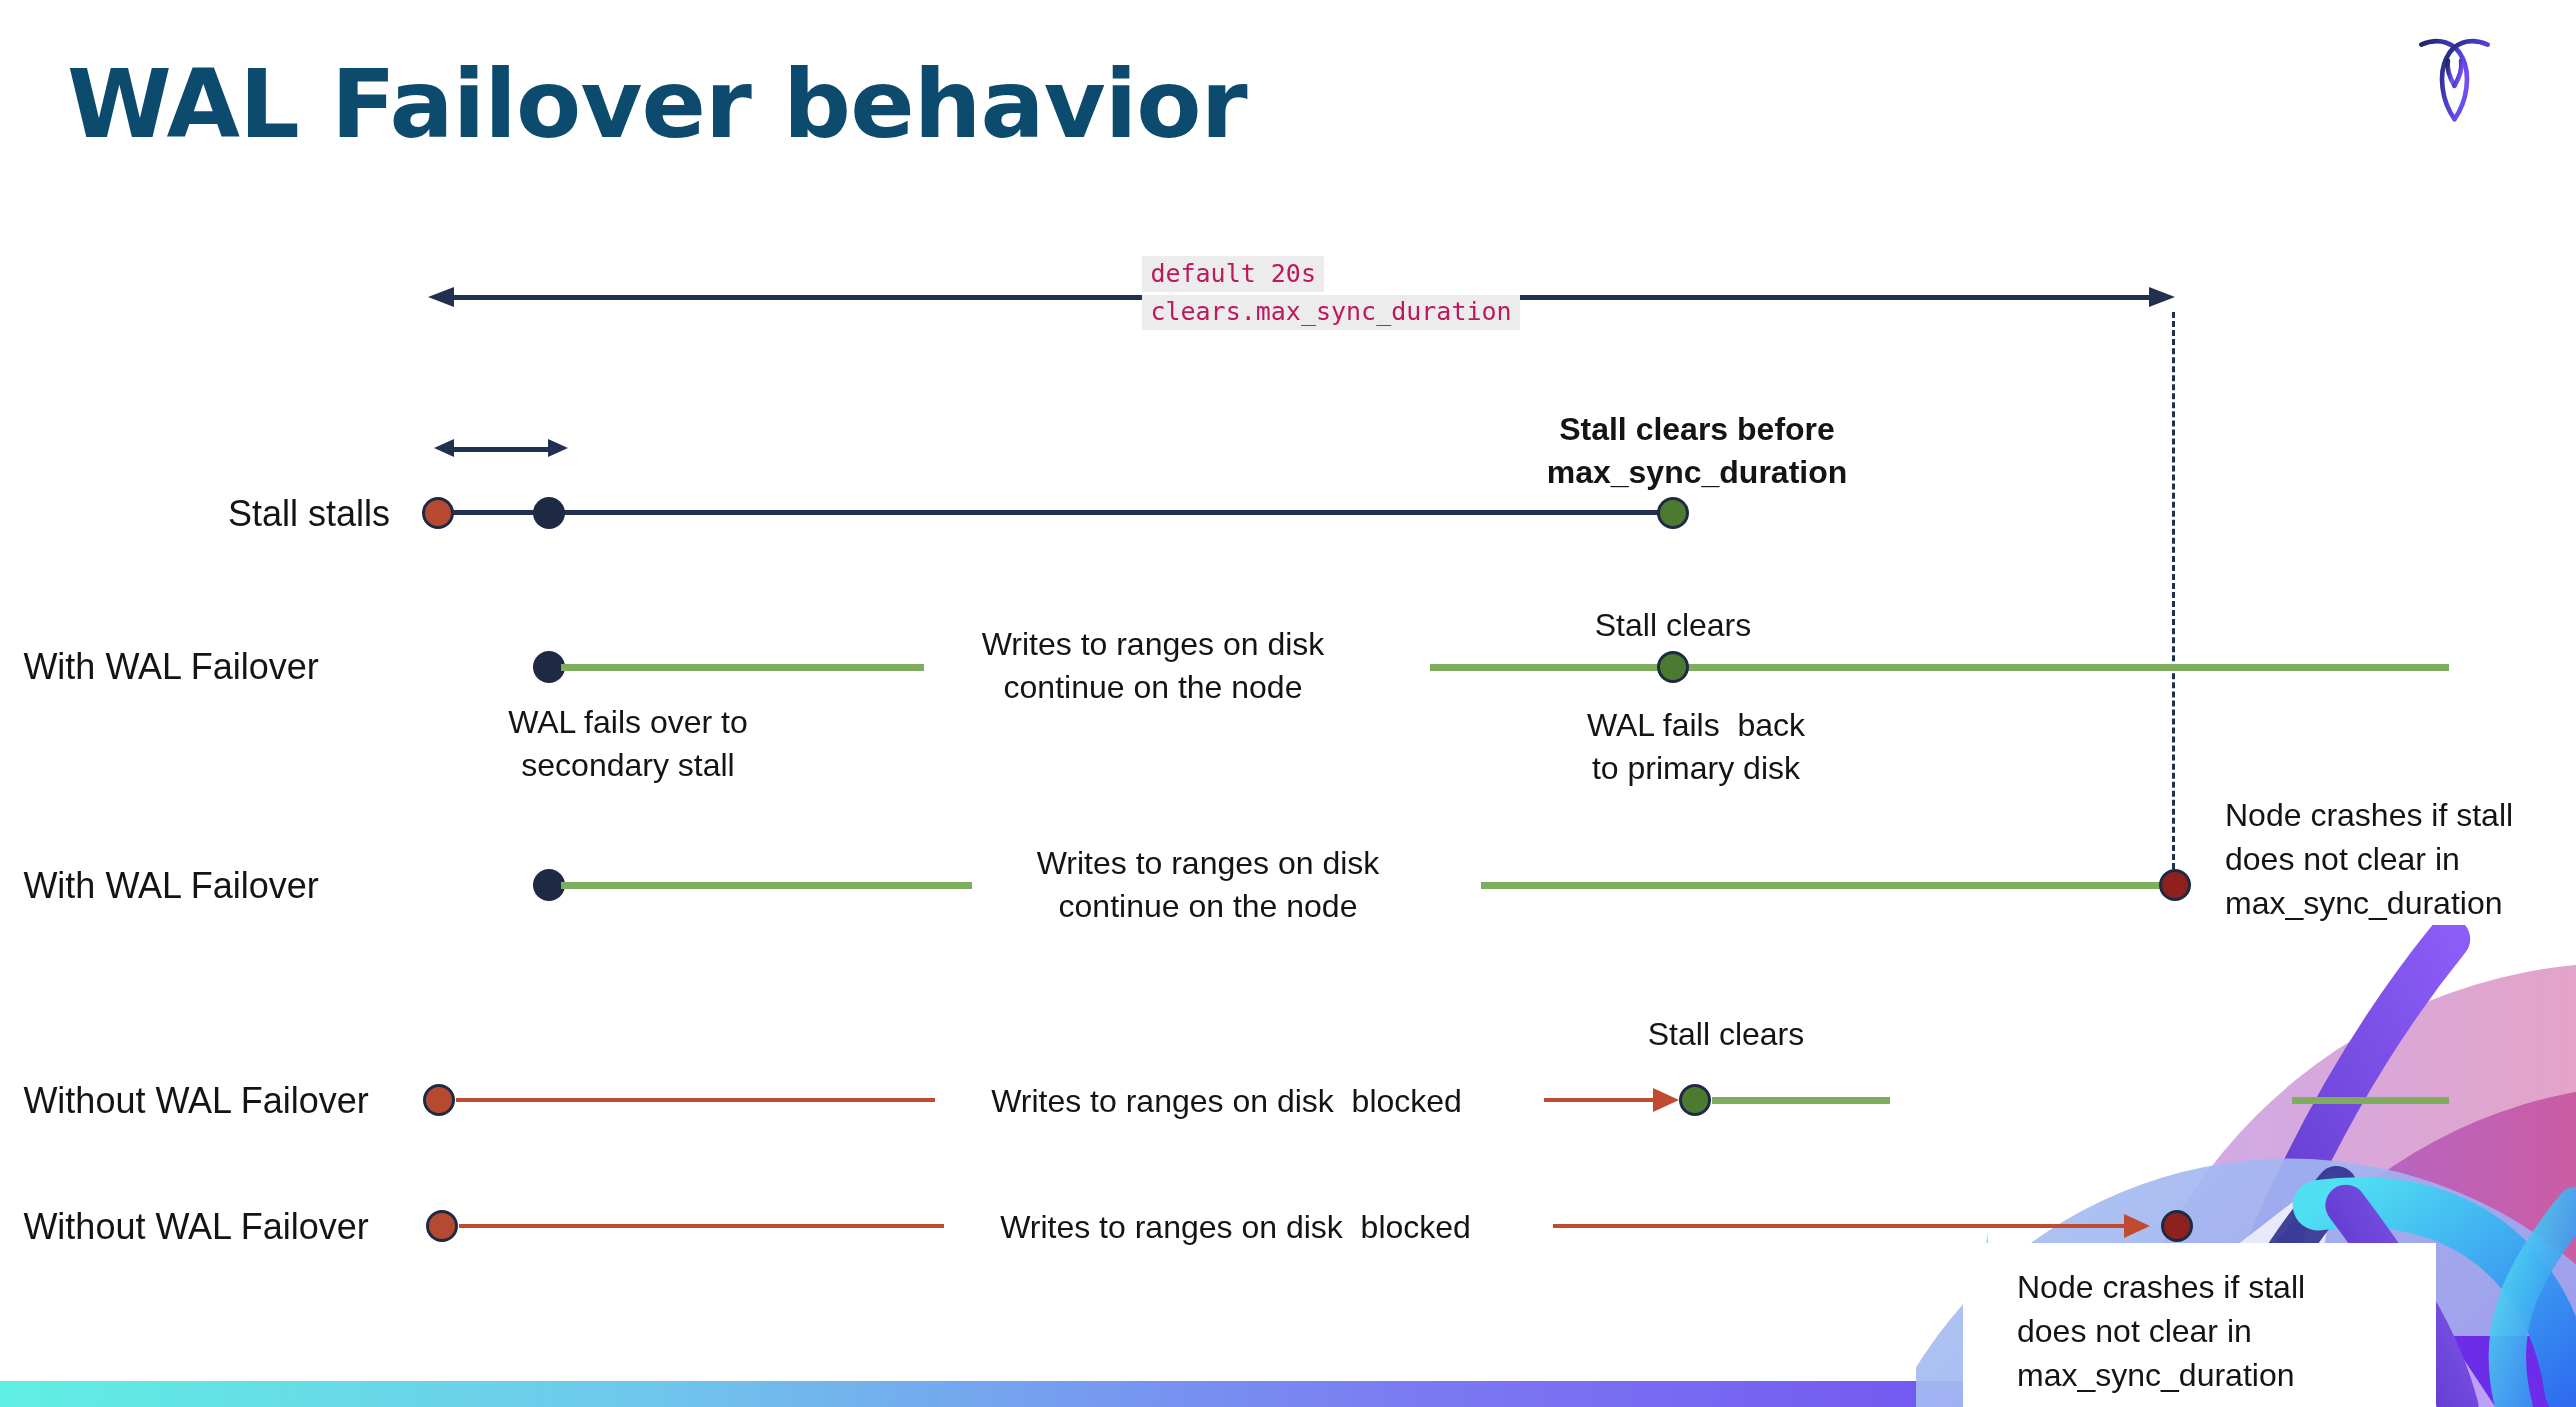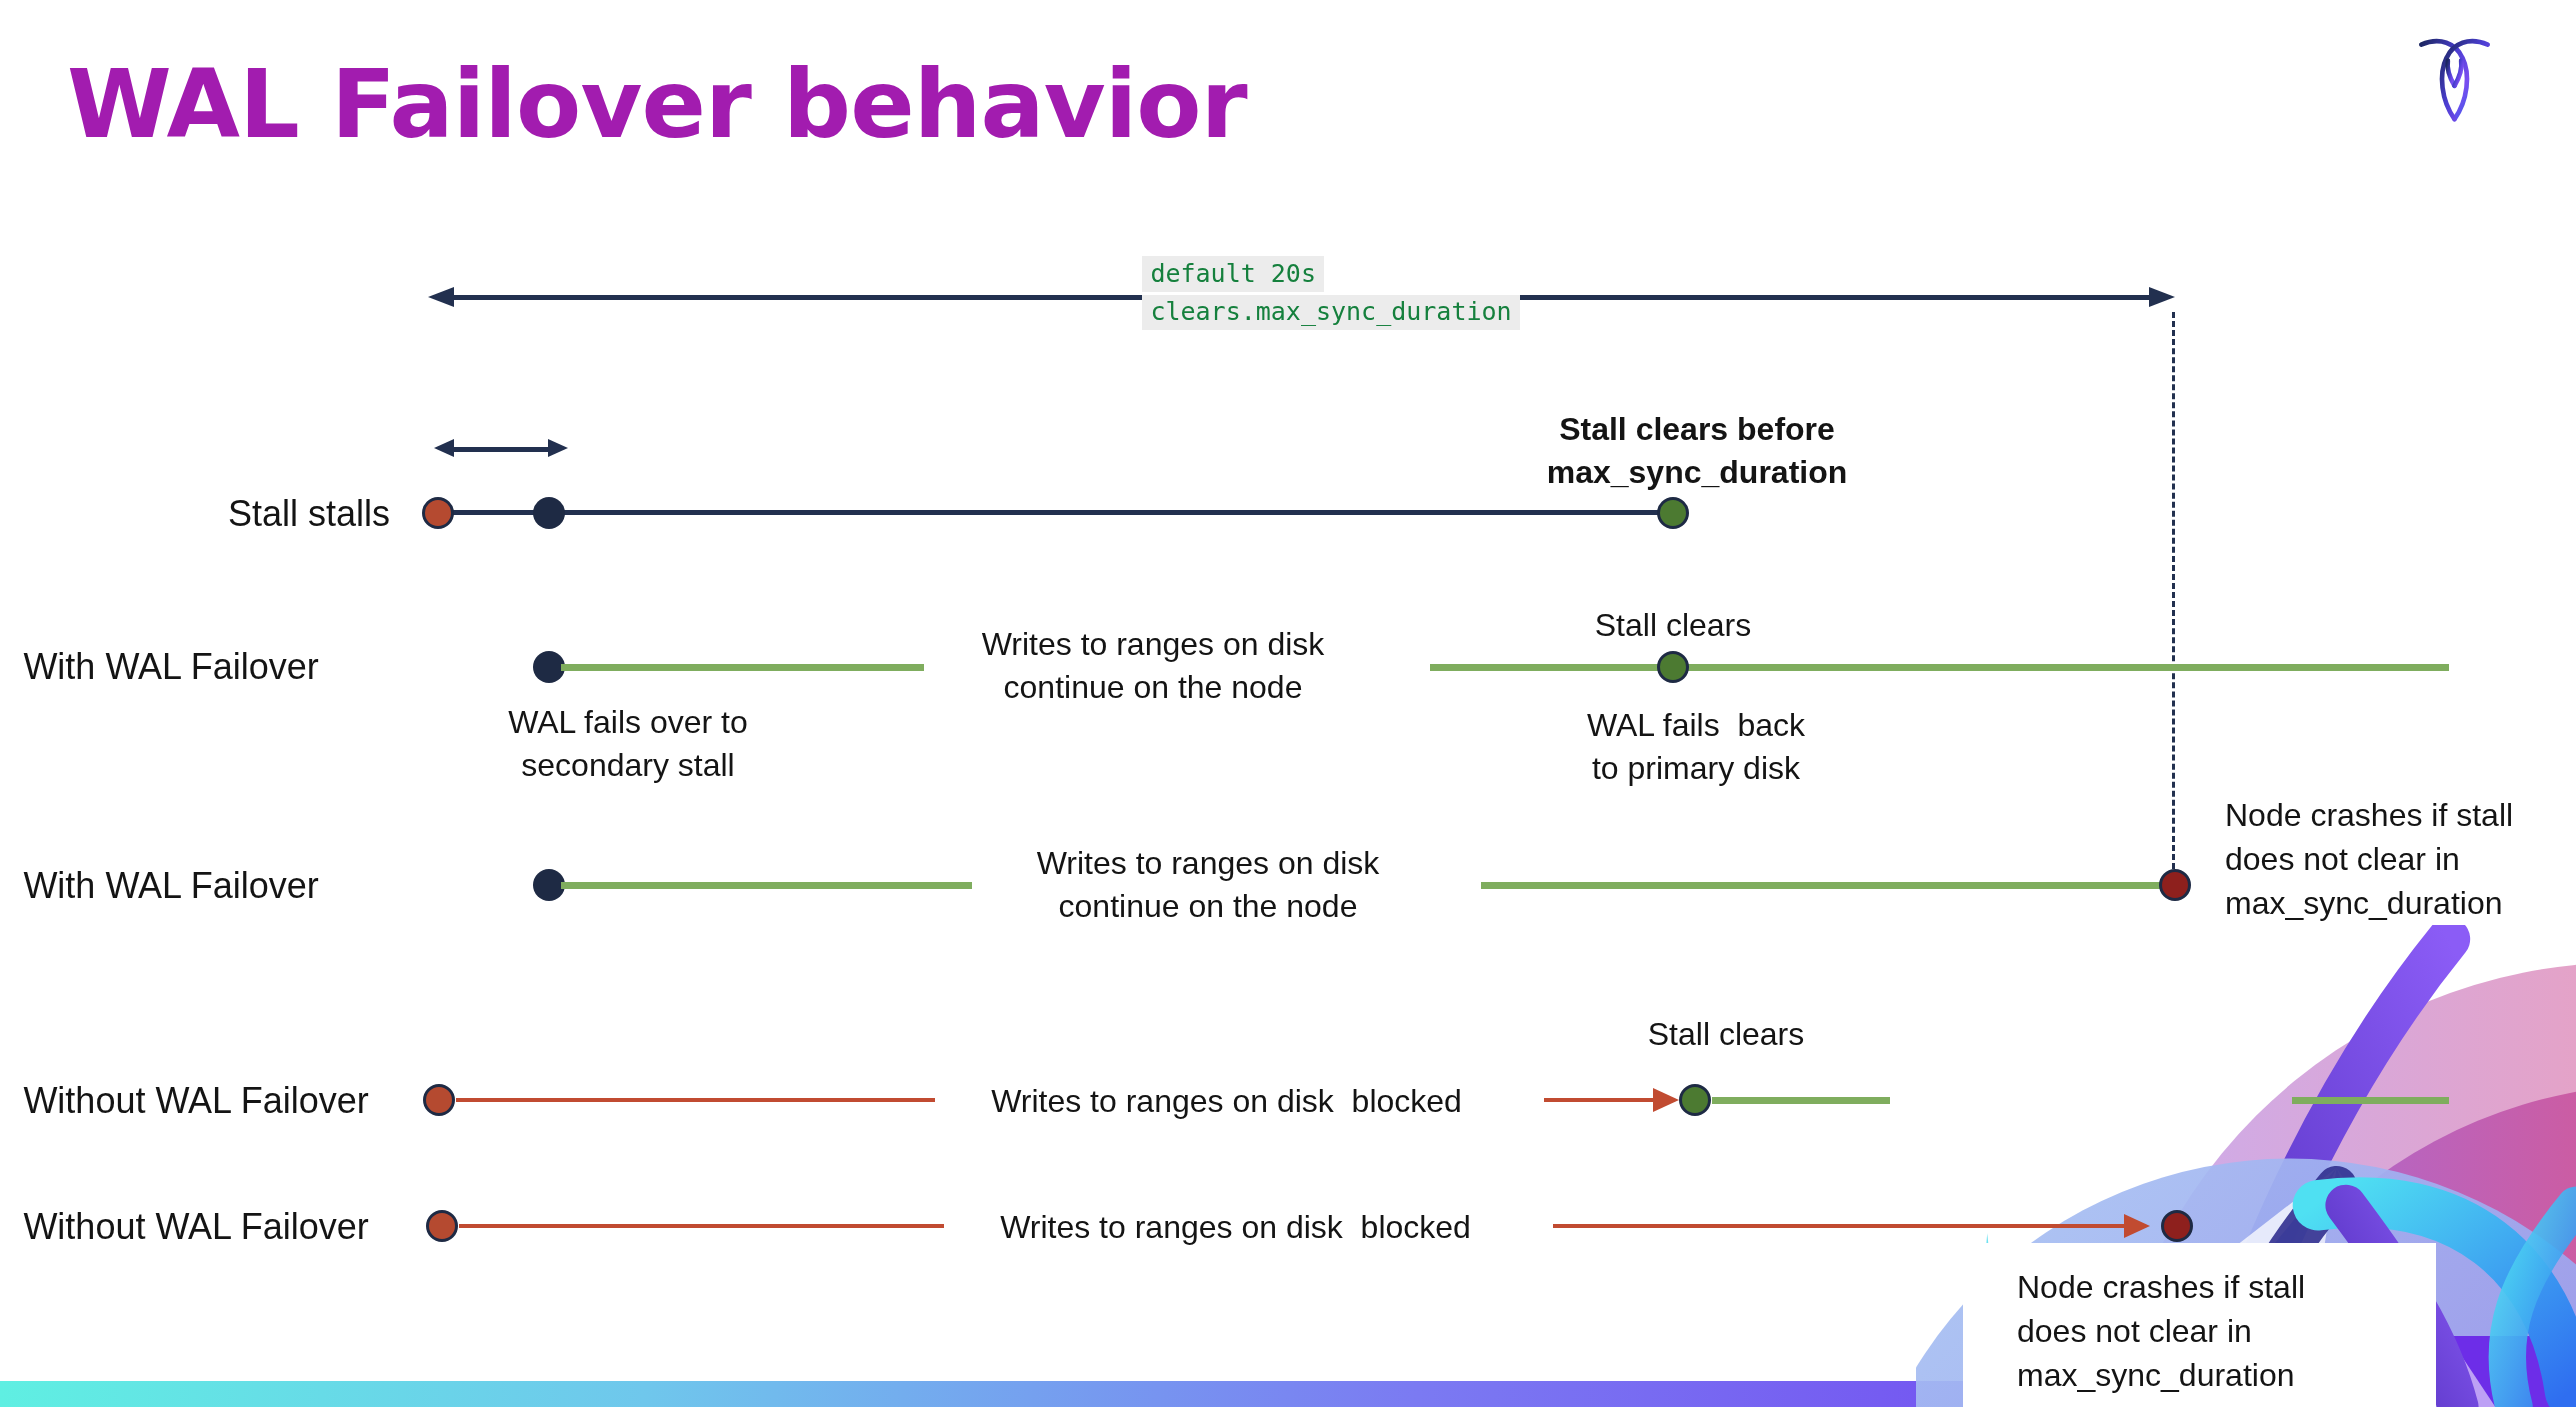--- a/index.html
+++ b/index.html
@@ -1,34 +1,34 @@
 <!DOCTYPE html>
 <html style="font-size:15px"><head>
 <meta charset="utf-8">
 <style>
   html,body{margin:0;padding:0;background:#ffffff;}
   #canvas{position:relative;width:2576px;height:1408px;overflow:hidden;background:#ffffff;
           font-family:"Liberation Sans",sans-serif;color:#141414;}
   .title{position:absolute;left:67px;top:49px;font-size:95px;font-weight:800;
-         letter-spacing:-0.9px;color:#a21caf;font-family:"DejaVu Sans","Liberation Sans",sans-serif;}
+         letter-spacing:-0.9px;color:#0c4a6e;font-family:"DejaVu Sans","Liberation Sans",sans-serif;}
   .hline{position:absolute;}
   .vdash{position:absolute;width:0;border-left:3.7px dashed #22304f;}
   .tri{position:absolute;width:0;height:0;}
   .dot{position:absolute;width:32px;height:32px;border-radius:50%;box-sizing:border-box;}
   .dot.red{background:#b54a30;border:3.7px solid #1e2a44;}
   .dot.navy{background:#1e2a44;}
   .dot.green{background:#4c7a31;border:3.7px solid #1e2a44;}
   .dot.darkred{background:#8e201d;border:3.7px solid #1e2a44;}
   .rowlabel{position:absolute;font-size:36px;line-height:45px;color:#141414;white-space:pre;}
   .note{position:absolute;font-size:32px;line-height:43px;color:#141414;
         white-space:pre-wrap;text-align:center;}
   .note.leftalign{text-align:left;line-height:44px;}
   .monogroup{position:absolute;}
   .monoline{display:table;background:#ececec;font-family:"DejaVu Sans Mono",monospace;
-            font-size:25px;line-height:32px;padding:1.9px 8.4px;color:#15803d;
+            font-size:25px;line-height:32px;padding:1.9px 8.4px;color:#be185d;
             margin-bottom:2.8px;white-space:pre;}
   .whitebox{position:absolute;left:1963px;top:1243px;width:473px;height:165px;background:#ffffff;z-index:6;}
   .whitebox .note{position:absolute;left:54px;top:22.4px;}
   .bottombar{position:absolute;left:0;top:1381px;width:2576px;height:27px;z-index:1;
              background:linear-gradient(90deg,#5fefe2 0%,#6fc7ec 25%,#7b7af2 55%,#6c2ff0 100%);}
   .art{position:absolute;left:1916px;top:925px;width:660px;height:482px;z-index:2;}
   .diagram-el{z-index:4;}
   svg{display:block;}
 </style>
 </head>

